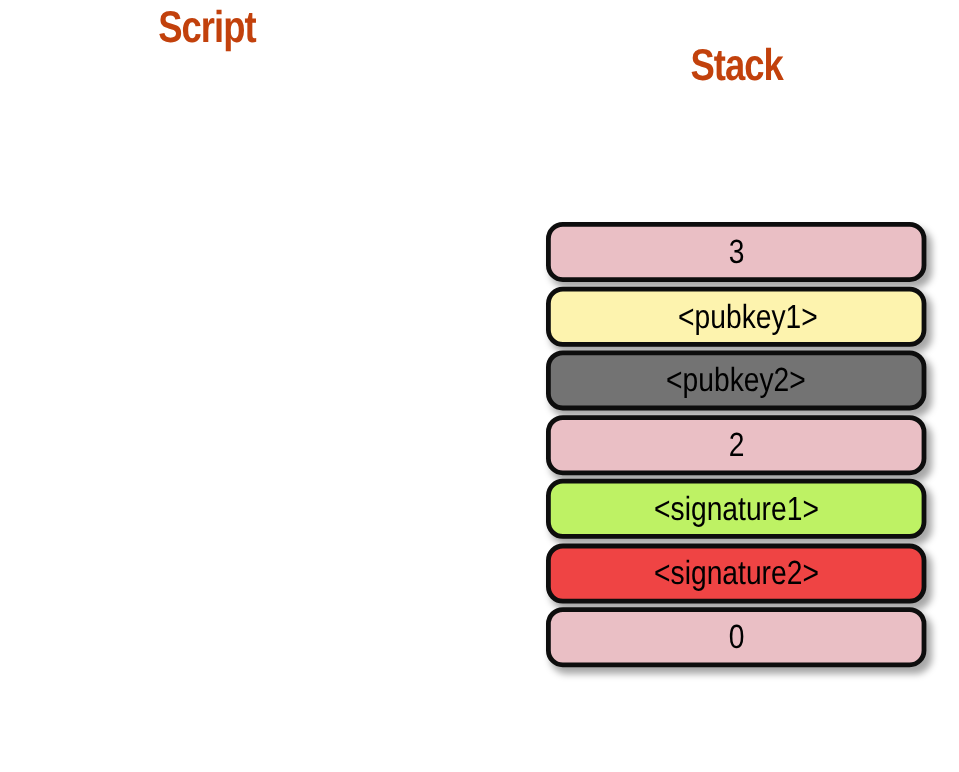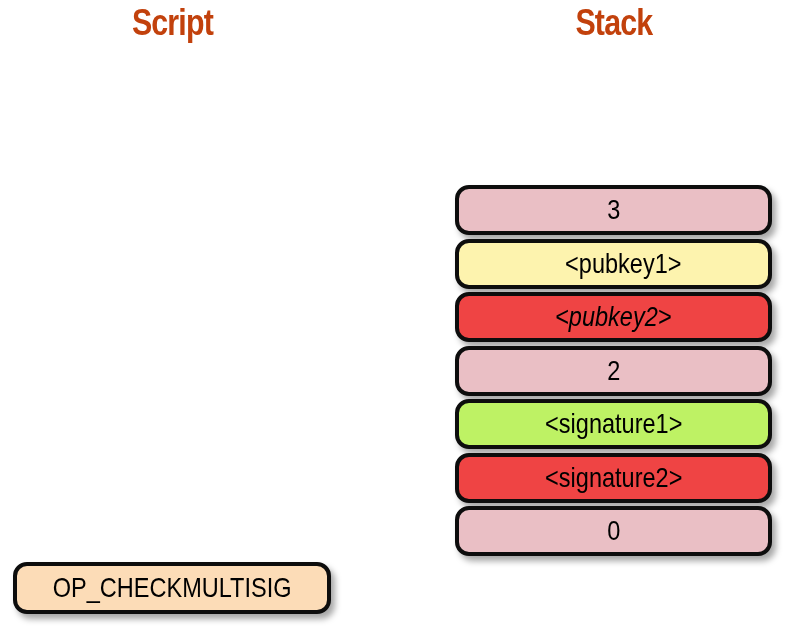--- a/index.html
+++ b/index.html
@@ -23,21 +23,21 @@
     color: #c2410c;
     letter-spacing: -1px;
   }
   .col-title > span {
     display: inline-block;
     transform: scaleX(0.82);
     transform-origin: center;
     white-space: nowrap;
   }
   .col-title-script { left: 13px;  width: 318px; }
-  .col-title-stack  { left: 455px; width: 317px; }
+  .col-title-stack  { left: 455px; width: 317px; margin-top: 32px; }
 
   .stack-list {
     position: absolute;
     left: 455px;
     top: 185px;
     width: 317px;
     display: flex;
     flex-direction: column;
     gap: 3.5px;
   }
@@ -82,34 +82,31 @@
     <span>Stack</span>
   </div>
 
   <div class="stack-list">
     <div class="box" style="background: rgb(234, 191, 197);">
       <span class="box-label">3</span>
     </div>
     <div class="box" style="background: rgb(253, 243, 174); padding-left: 19px;">
       <span class="box-label">&lt;pubkey1&gt;</span>
     </div>
-    <div class="box" style="background: #ef4444; font-style: italic;">
+    <div class="box" style="background: #737373;">
       <span class="box-label">&lt;pubkey2&gt;</span>
     </div>
     <div class="box" style="background: rgb(234, 191, 197);">
       <span class="box-label">2</span>
     </div>
     <div class="box" style="background: #bef264;">
       <span class="box-label">&lt;signature1&gt;</span>
     </div>
     <div class="box" style="background: #ef4444;">
       <span class="box-label">&lt;signature2&gt;</span>
     </div>
     <div class="box" style="background: rgb(234, 191, 197);">
       <span class="box-label">0</span>
     </div>
   </div>
 
-  <div class="box script-box" style="background: rgb(252, 220, 183);">
-    <span class="box-label">OP_CHECKMULTISIG</span>
-  </div>
 
 </div>
 
 </body></html>

